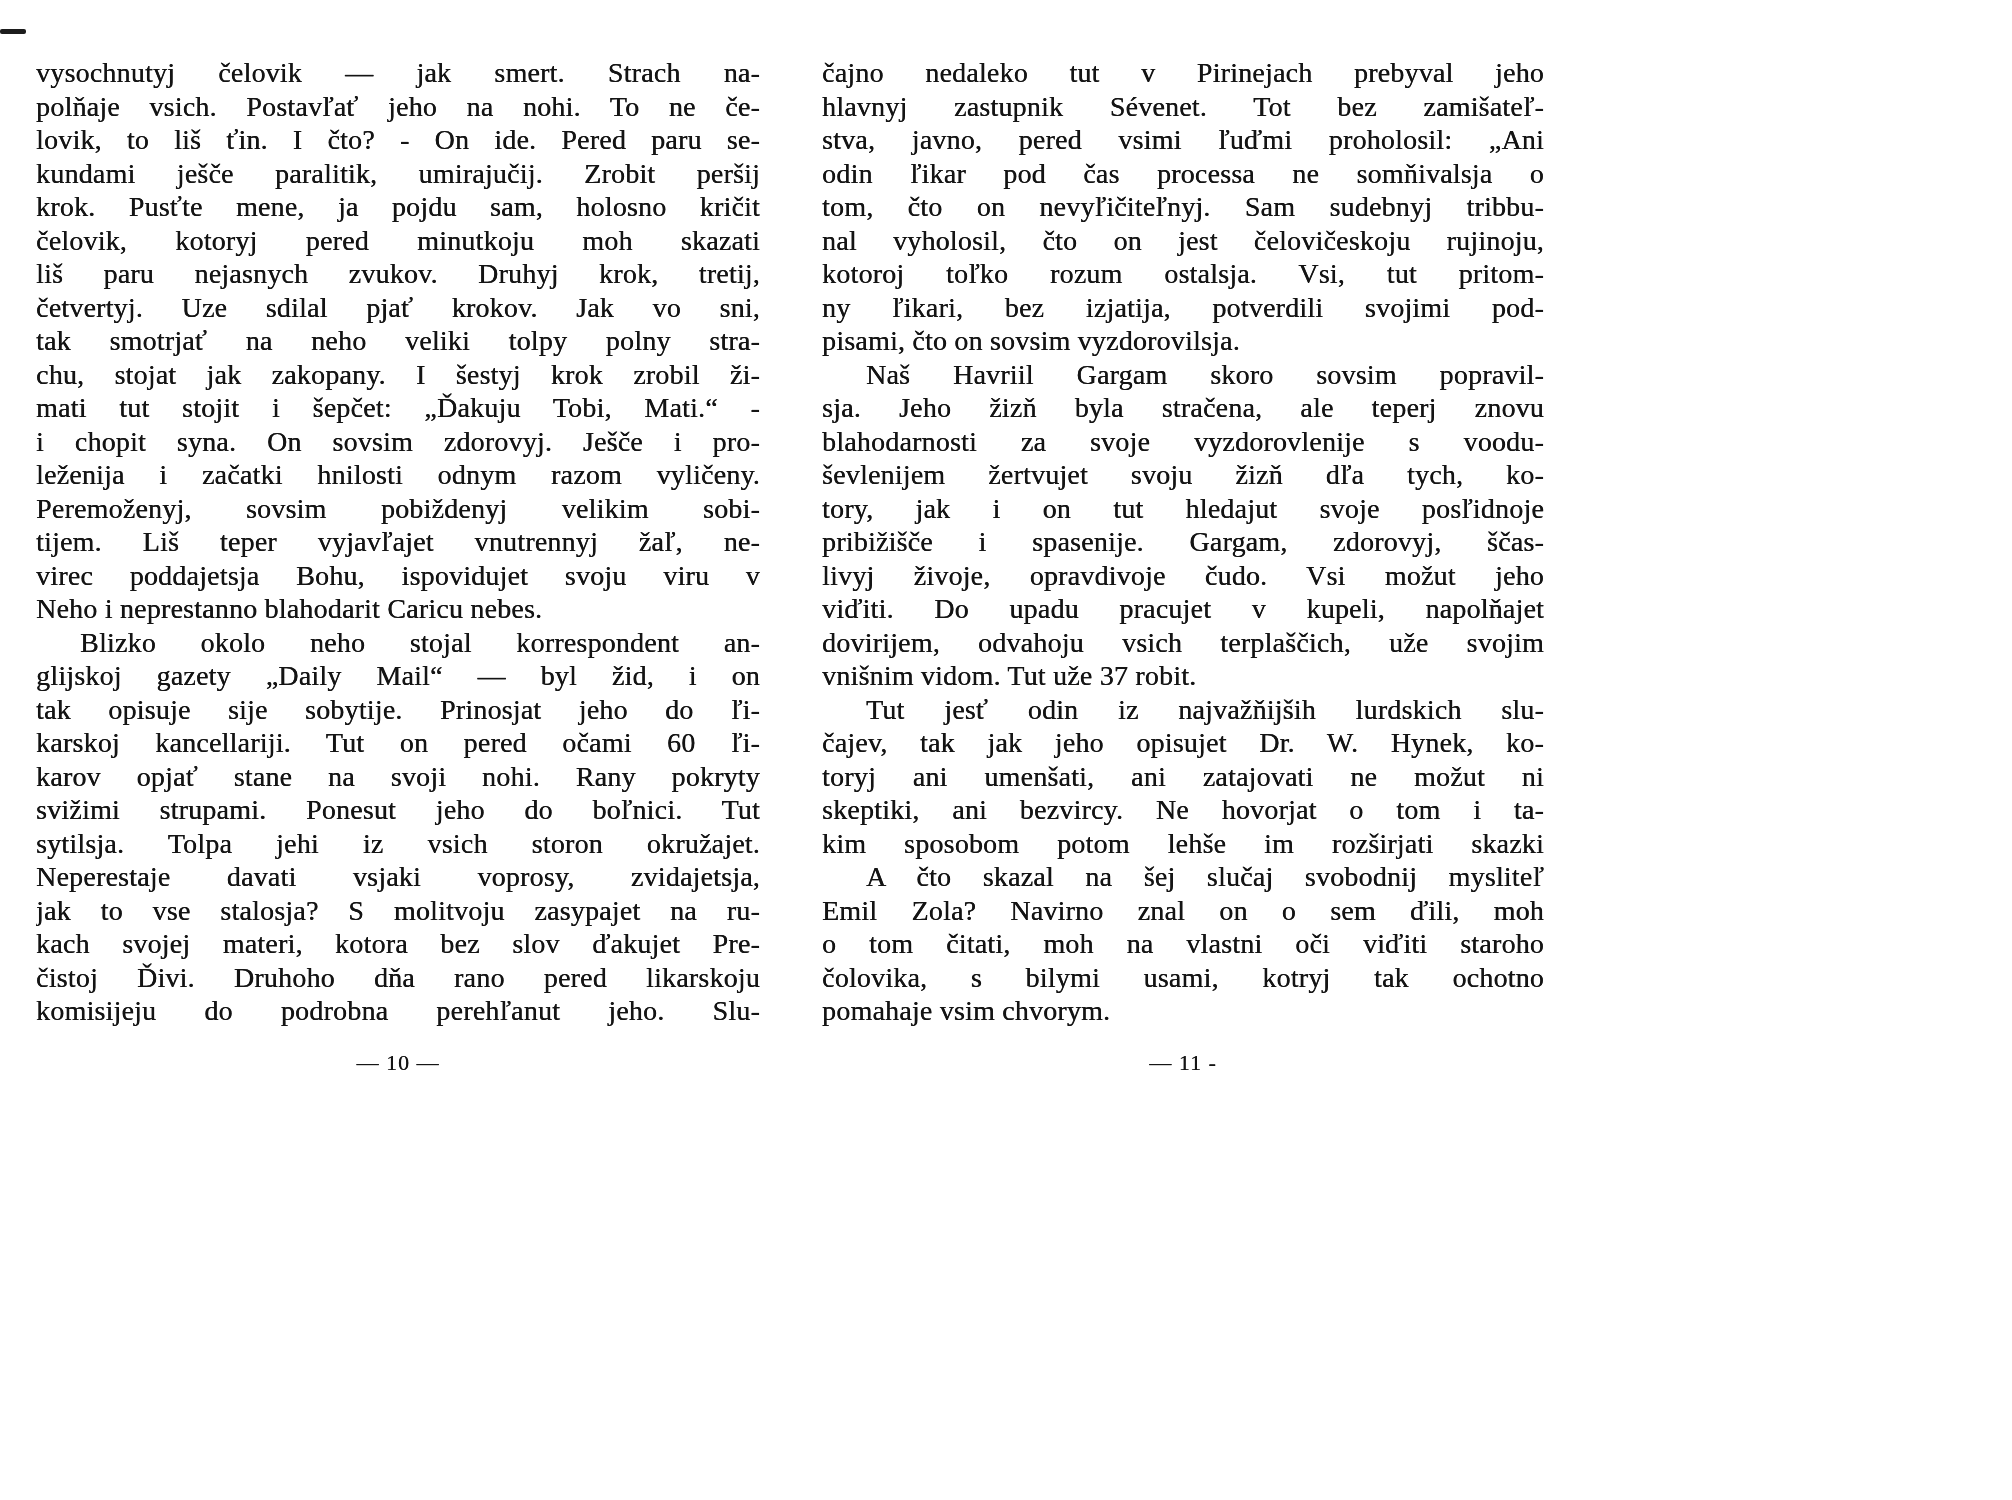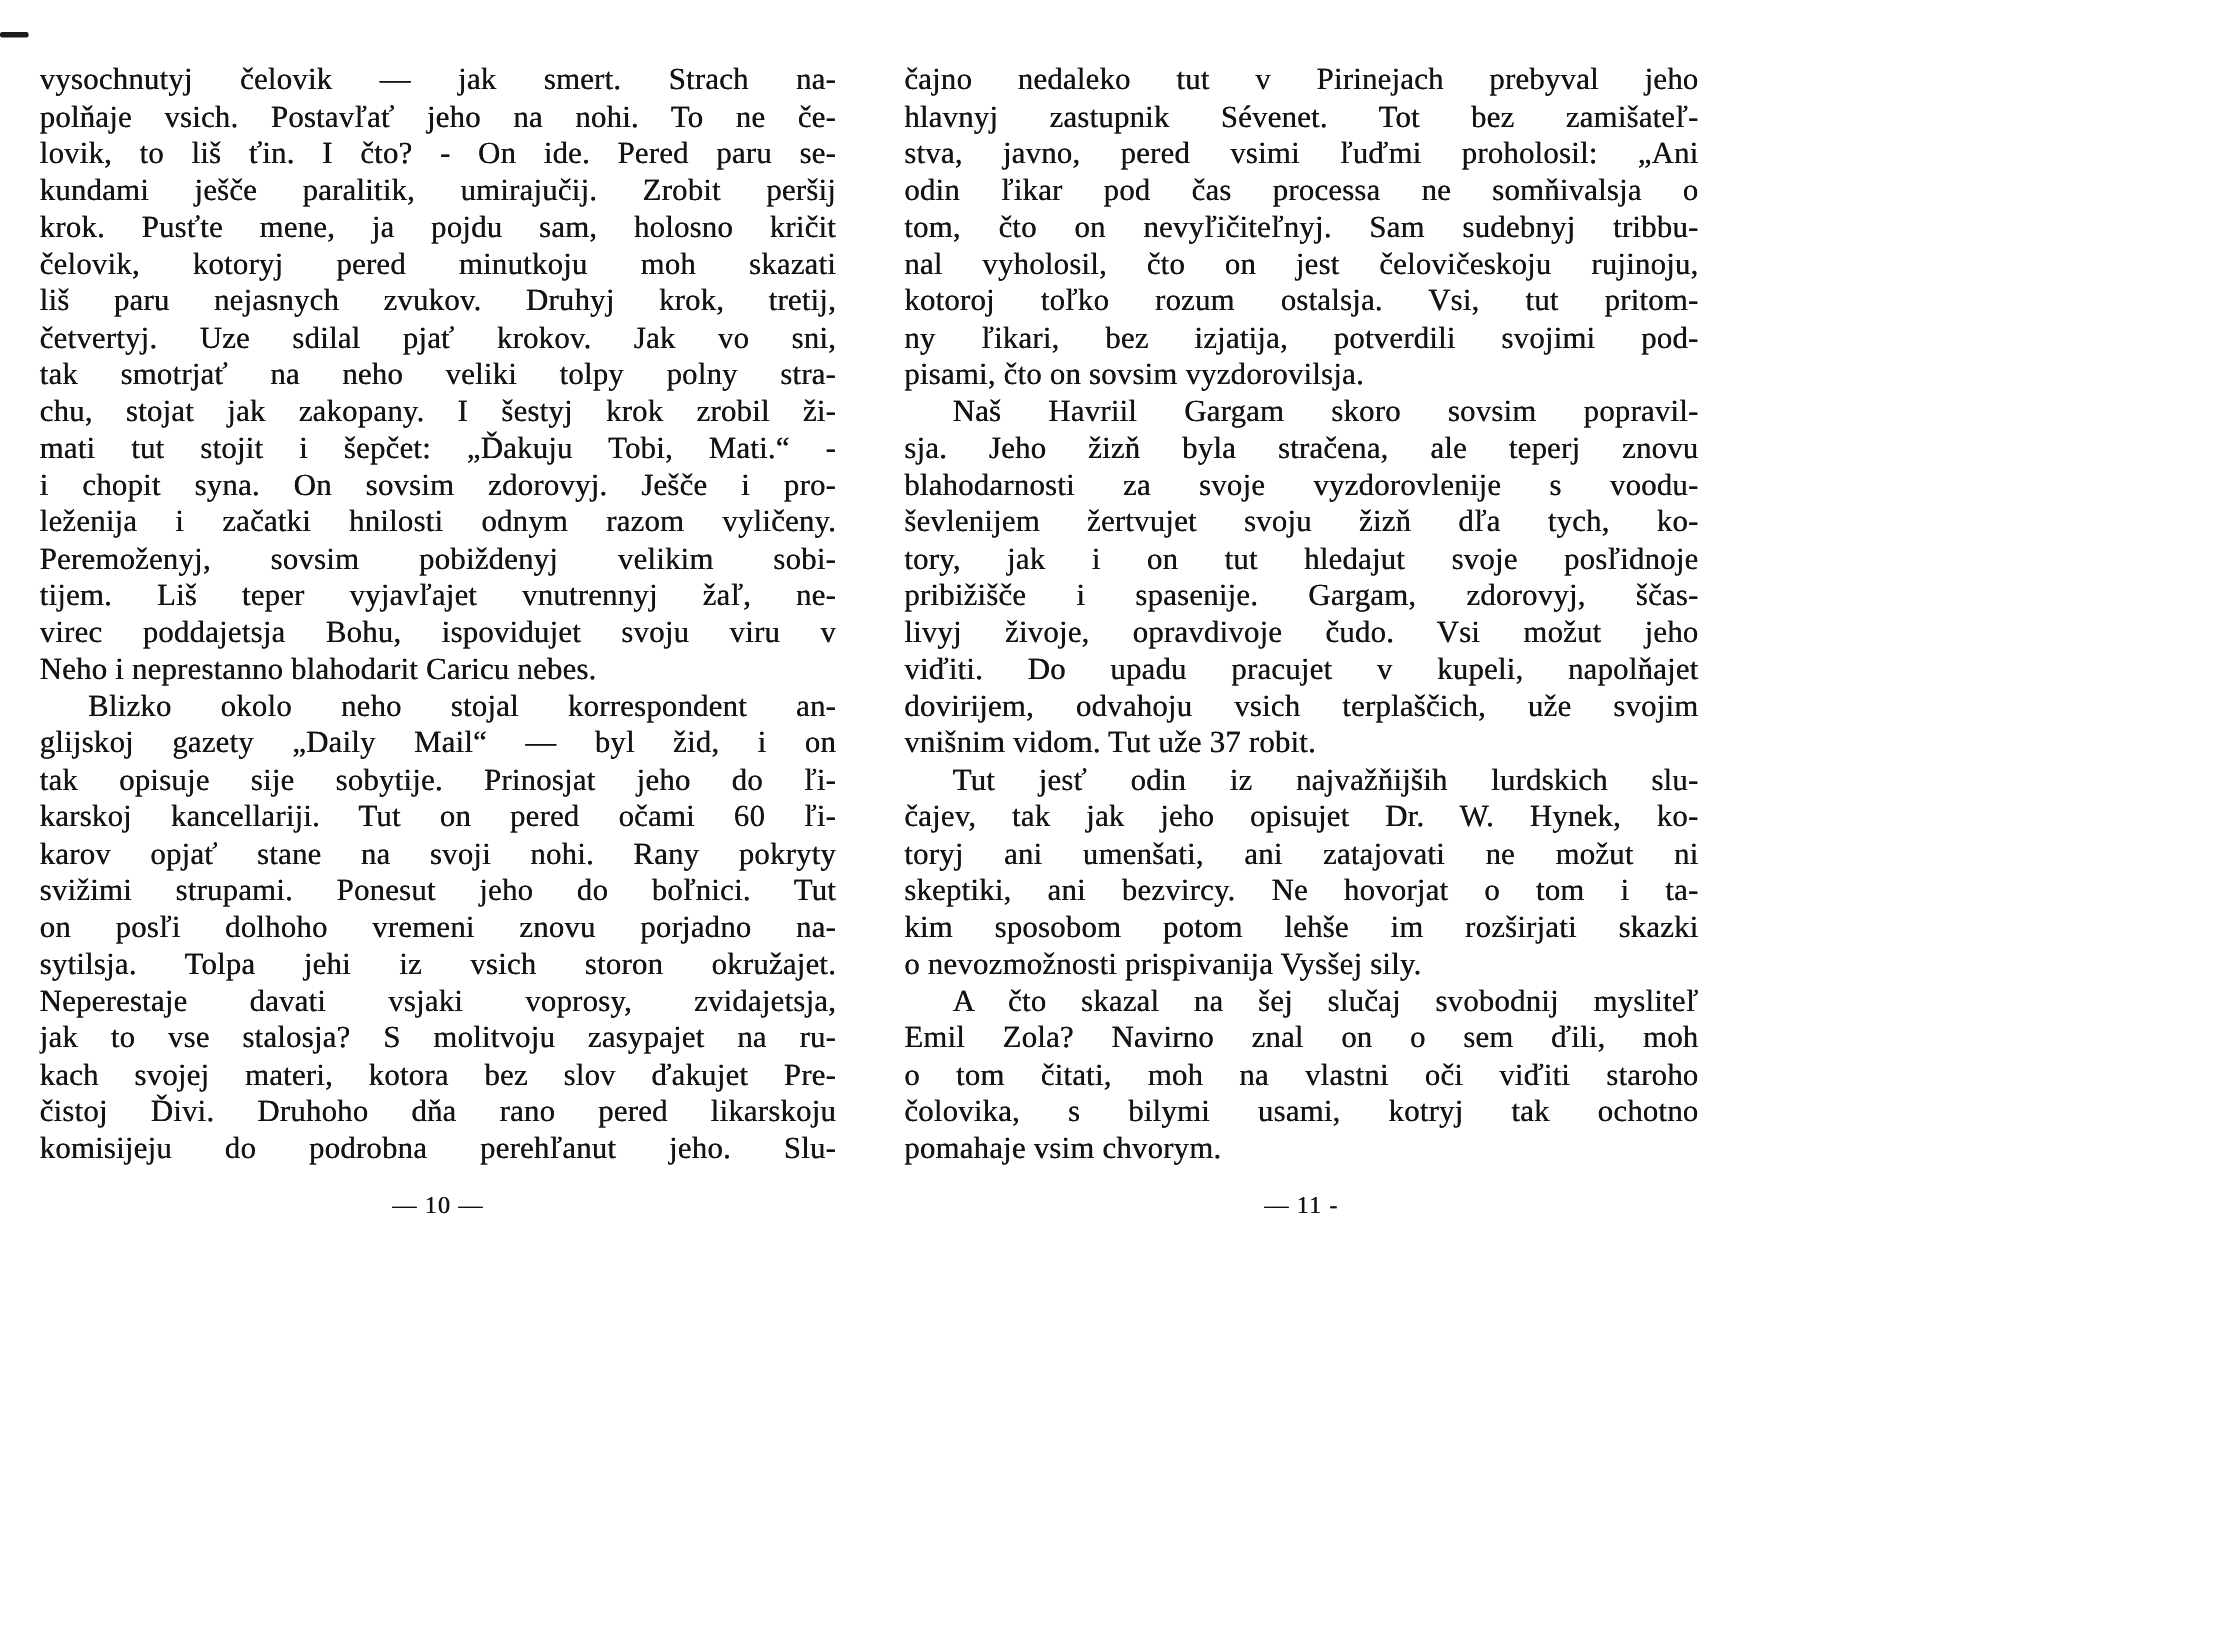--- a/index.html
+++ b/index.html
@@ -86,21 +86,20 @@
         <div class="line">Peremoženyj, sovsim pobiždenyj velikim sobi-</div>
         <div class="line">tijem. Liš teper vyjavľajet vnutrennyj žaľ, ne-</div>
         <div class="line">virec poddajetsja Bohu, ispovidujet svoju viru v</div>
         <div class="line end">Neho i neprestanno blahodarit Caricu nebes.</div>
         <div class="line indent">Blizko okolo neho stojal korrespondent an-</div>
         <div class="line">glijskoj gazety „Daily Mail“ — byl žid, i on</div>
         <div class="line">tak opisuje sije sobytije. Prinosjat jeho do ľi-</div>
         <div class="line">karskoj kancellariji. Tut on pered očami 60 ľi-</div>
         <div class="line">karov opjať stane na svoji nohi. Rany pokryty</div>
         <div class="line">svižimi strupami. Ponesut jeho do boľnici. Tut</div>
-        <div class="line">on posľi dolhoho vremeni znovu porjadno na-</div>
         <div class="line">sytilsja. Tolpa jehi iz vsich storon okružajet.</div>
         <div class="line">Neperestaje davati vsjaki voprosy, zvidajetsja,</div>
         <div class="line">jak to vse stalosja? S molitvoju zasypajet na ru-</div>
         <div class="line">kach svojej materi, kotora bez slov ďakujet Pre-</div>
         <div class="line">čistoj Ďivi. Druhoho dňa rano pered likarskoju</div>
         <div class="line">komisijeju do podrobna perehľanut jeho. Slu-</div>
       </div>
     <div class="page-number">— 10 —</div>
   </div>
 
@@ -123,21 +122,20 @@
         <div class="line">pribižišče i spasenije. Gargam, zdorovyj, ščas-</div>
         <div class="line">livyj živoje, opravdivoje čudo. Vsi možut jeho</div>
         <div class="line">viďiti. Do upadu pracujet v kupeli, napolňajet</div>
         <div class="line">dovirijem, odvahoju vsich terplaščich, uže svojim</div>
         <div class="line end">vnišnim vidom. Tut uže 37 robit.</div>
         <div class="line indent">Tut jesť odin iz najvažňijših lurdskich slu-</div>
         <div class="line">čajev, tak jak jeho opisujet Dr. W. Hynek, ko-</div>
         <div class="line">toryj ani umenšati, ani zatajovati ne možut ni</div>
         <div class="line">skeptiki, ani bezvircy. Ne hovorjat o tom i ta-</div>
         <div class="line">kim sposobom potom lehše im rozširjati skazki</div>
-        <div class="line end">o nevozmožnosti prispivanija Vysšej sily.</div>
         <div class="line indent">A čto skazal na šej slučaj svobodnij mysliteľ</div>
         <div class="line">Emil Zola? Navirno znal on o sem ďili, moh</div>
         <div class="line">o tom čitati, moh na vlastni oči viďiti staroho</div>
         <div class="line">čolovika, s bilymi usami, kotryj tak ochotno</div>
         <div class="line end">pomahaje vsim chvorym.</div>
       </div>
     <div class="page-number">— 11 -</div>
   </div>
 
 </div>

